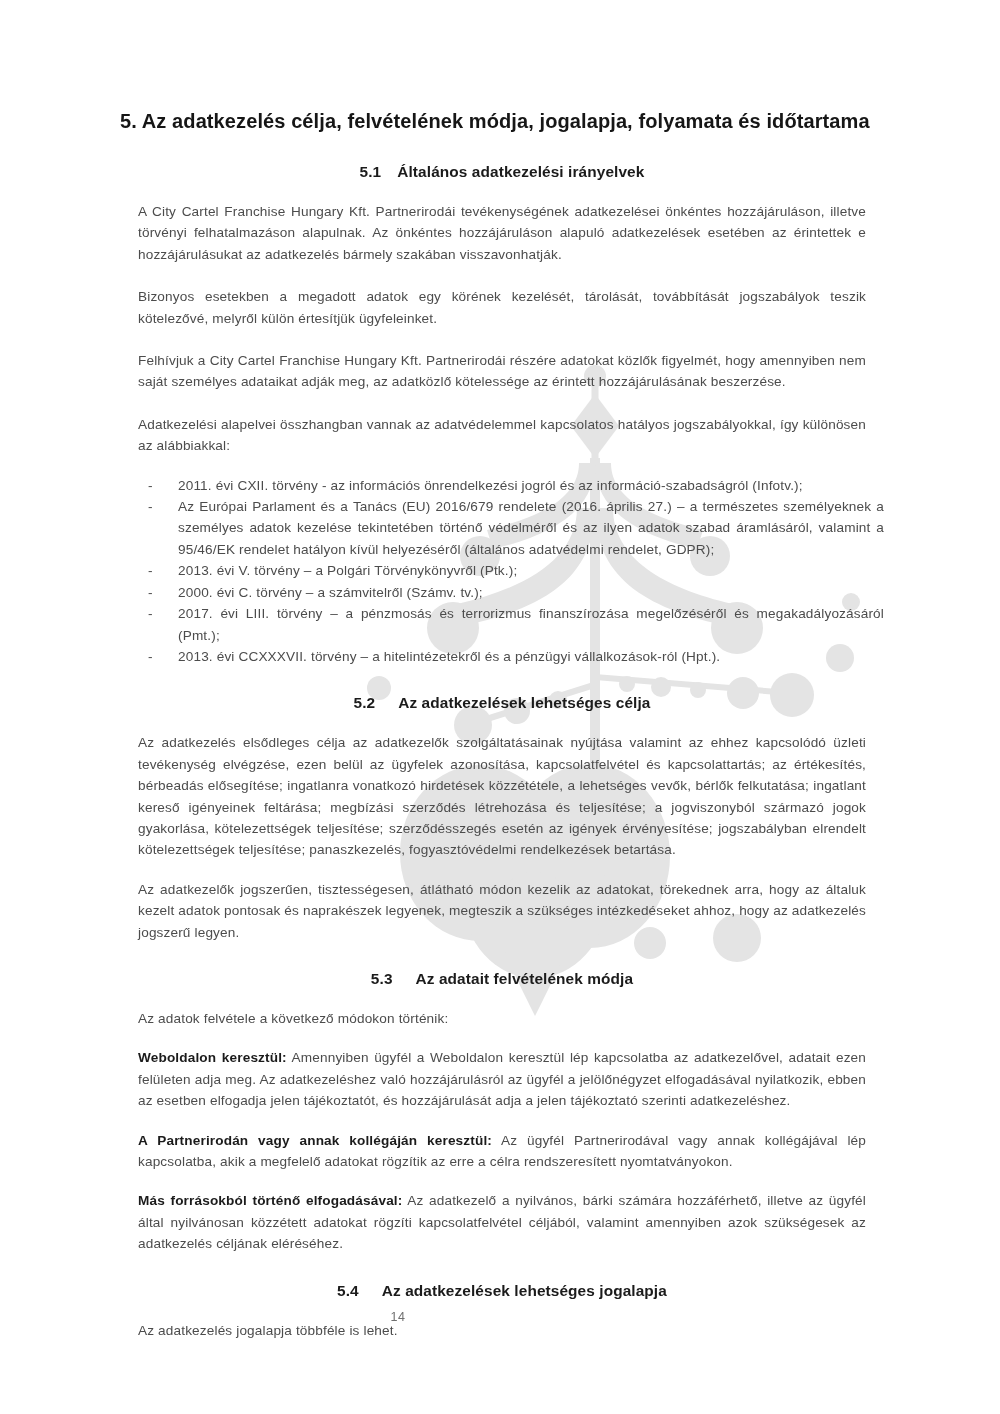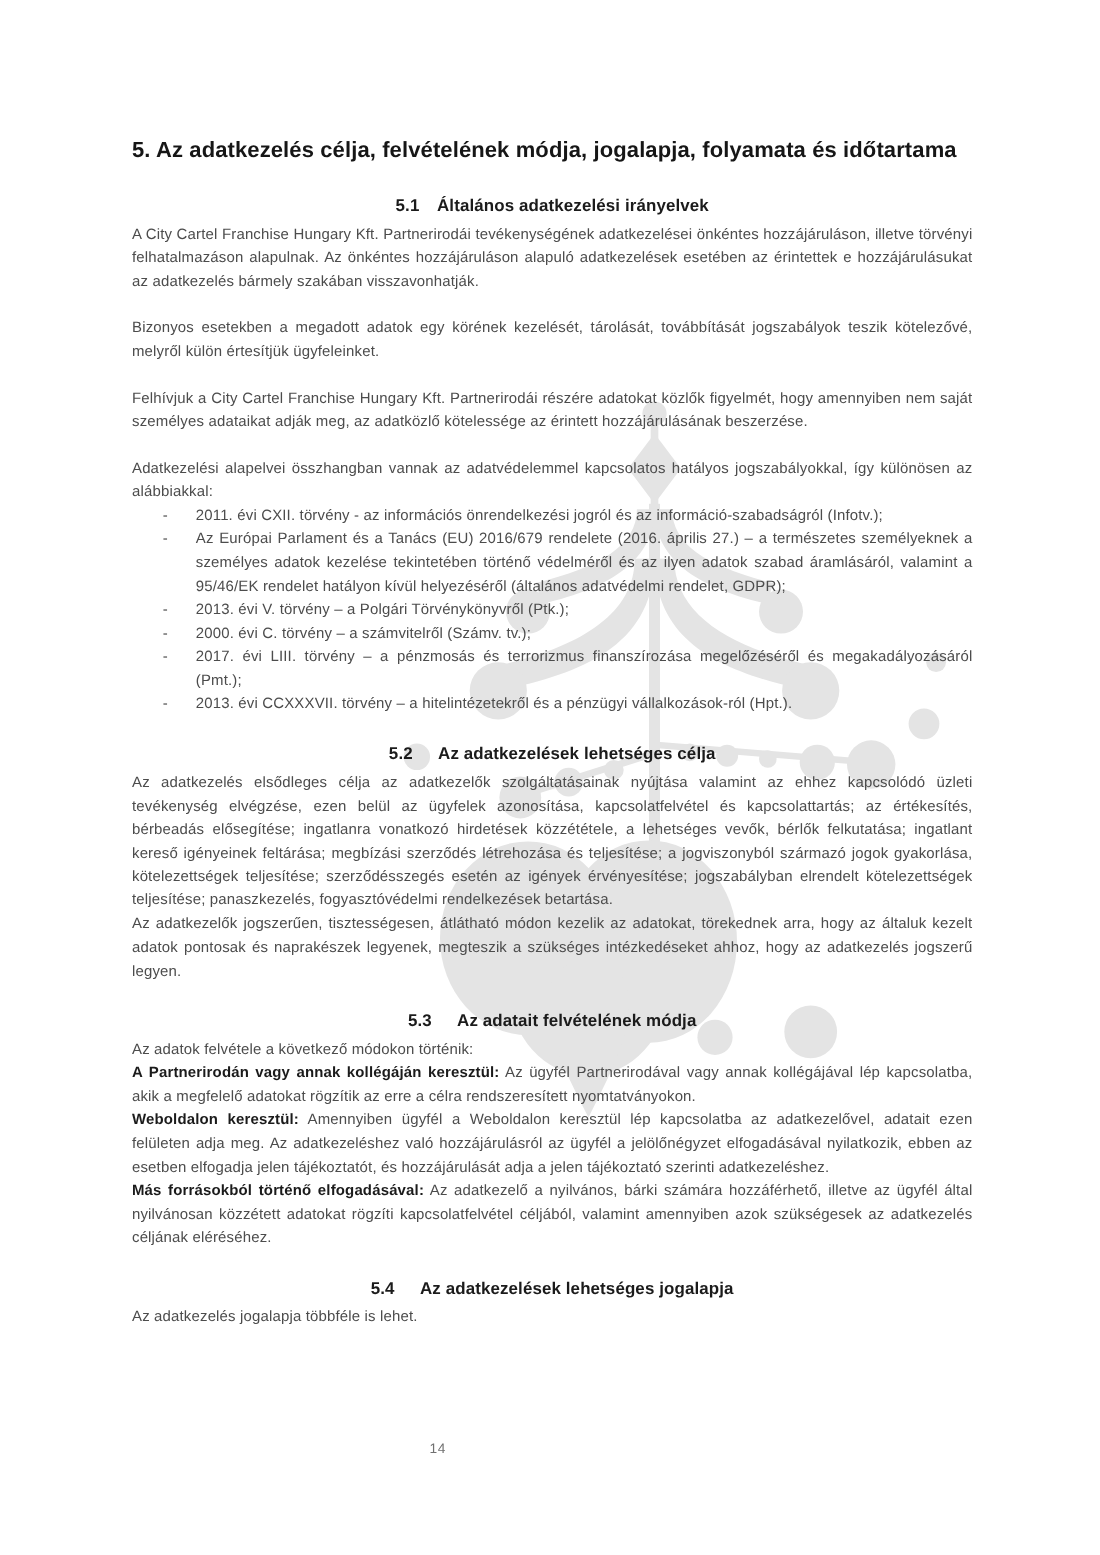--- a/index.html
+++ b/index.html
@@ -9,30 +9,30 @@
     -webkit-font-smoothing:antialiased;
   }
   .page{position:absolute;inset:0;}
   .watermark{position:absolute;left:295px;top:358px;width:600px;height:700px;z-index:0;}
   .content{
     position:absolute;left:120px;top:106px;width:764px;z-index:1;
     color:#4c4c4c;font-size:13.6px;line-height:21.4px;letter-spacing:0.15px;
     text-align:justify;
   }
   h1{
-    margin:16px 0 22px 0;font-size:20px;line-height:30px;color:#161616;
+    margin:0 0 22px 0;font-size:20px;line-height:30px;color:#161616;
     font-weight:bold;letter-spacing:0.1px;text-align:left;
   }
   h2{
     margin:25px 0 3px 0;font-size:15.4px;line-height:22px;color:#1b1b1b;
     font-weight:bold;letter-spacing:0.1px;text-align:center;
   }
   h2 .num{margin-right:23px;}
   h2 .num-wide{margin-right:16px;}
-  p{margin:0;}
+  p{margin:18px;}
   p.gap{margin-top:21px;}
   ul.law-list{margin:0;padding:0;list-style:none;}
   ul.law-list li{position:relative;padding-left:58px;}
   ul.law-list .marker{position:absolute;left:28px;top:0;}
   .lead{font-weight:bold;color:#1b1b1b;}
   .footer{
     position:absolute;left:0;top:1310px;width:796px;text-align:center;z-index:1;
     font-size:12.5px;color:#707070;letter-spacing:0.5px;
   }
 </style>
@@ -125,22 +125,22 @@
     <h2>
       <span class="num">5.2</span><span>Az adatkezelések lehetséges célja</span>
     </h2>
     <p>Az adatkezelés elsődleges célja az adatkezelők szolgáltatásainak nyújtása valamint az ehhez kapcsolódó üzleti tevékenység elvégzése, ezen belül az ügyfelek azonosítása, kapcsolatfelvétel és kapcsolattartás; az értékesítés, bérbeadás elősegítése; ingatlanra vonatkozó hirdetések közzététele, a lehetséges vevők, bérlők felkutatása; ingatlant kereső igényeinek feltárása; megbízási szerződés létrehozása és teljesítése; a jogviszonyból származó jogok gyakorlása, kötelezettségek teljesítése; szerződésszegés esetén az igények érvényesítése; jogszabályban elrendelt kötelezettségek teljesítése; panaszkezelés, fogyasztóvédelmi rendelkezések betartása.</p>
     <p>Az adatkezelők jogszerűen, tisztességesen, átlátható módon kezelik az adatokat, törekednek arra, hogy az általuk kezelt adatok pontosak és naprakészek legyenek, megteszik a szükséges intézkedéseket ahhoz, hogy az adatkezelés jogszerű legyen.</p>
 
     <h2>
       <span class="num">5.3</span><span>Az adatait felvételének módja</span>
     </h2>
     <p>Az adatok felvétele a következő módokon történik:</p>
+    <p><span class="lead">Weboldalon keresztül:</span><span> Amennyiben ügyfél a Weboldalon keresztül lép kapcsolatba az adatkezelővel, adatait ezen felületen adja meg. Az adatkezeléshez való hozzájárulásról az ügyfél a jelölőnégyzet elfogadásával nyilatkozik, ebben az esetben elfogadja jelen tájékoztatót, és hozzájárulását adja a jelen tájékoztató szerinti adatkezeléshez.</span></p>
     <p><span class="lead">A Partnerirodán vagy annak kollégáján keresztül:</span><span> Az ügyfél Partnerirodával vagy annak kollégájával lép kapcsolatba, akik a megfelelő adatokat rögzítik az erre a célra rendszeresített nyomtatványokon.</span></p>
-    <p><span class="lead">Weboldalon keresztül:</span><span> Amennyiben ügyfél a Weboldalon keresztül lép kapcsolatba az adatkezelővel, adatait ezen felületen adja meg. Az adatkezeléshez való hozzájárulásról az ügyfél a jelölőnégyzet elfogadásával nyilatkozik, ebben az esetben elfogadja jelen tájékoztatót, és hozzájárulását adja a jelen tájékoztató szerinti adatkezeléshez.</span></p>
     <p><span class="lead">Más forrásokból történő elfogadásával:</span><span> Az adatkezelő a nyilvános, bárki számára hozzáférhető, illetve az ügyfél által nyilvánosan közzétett adatokat rögzíti kapcsolatfelvétel céljából, valamint amennyiben azok szükségesek az adatkezelés céljának eléréséhez.</span></p>
 
     <h2>
       <span class="num">5.4</span><span>Az adatkezelések lehetséges jogalapja</span>
     </h2>
     <p>Az adatkezelés jogalapja többféle is lehet.</p>
 
   </div>
 
   <div class="footer">14</div>

